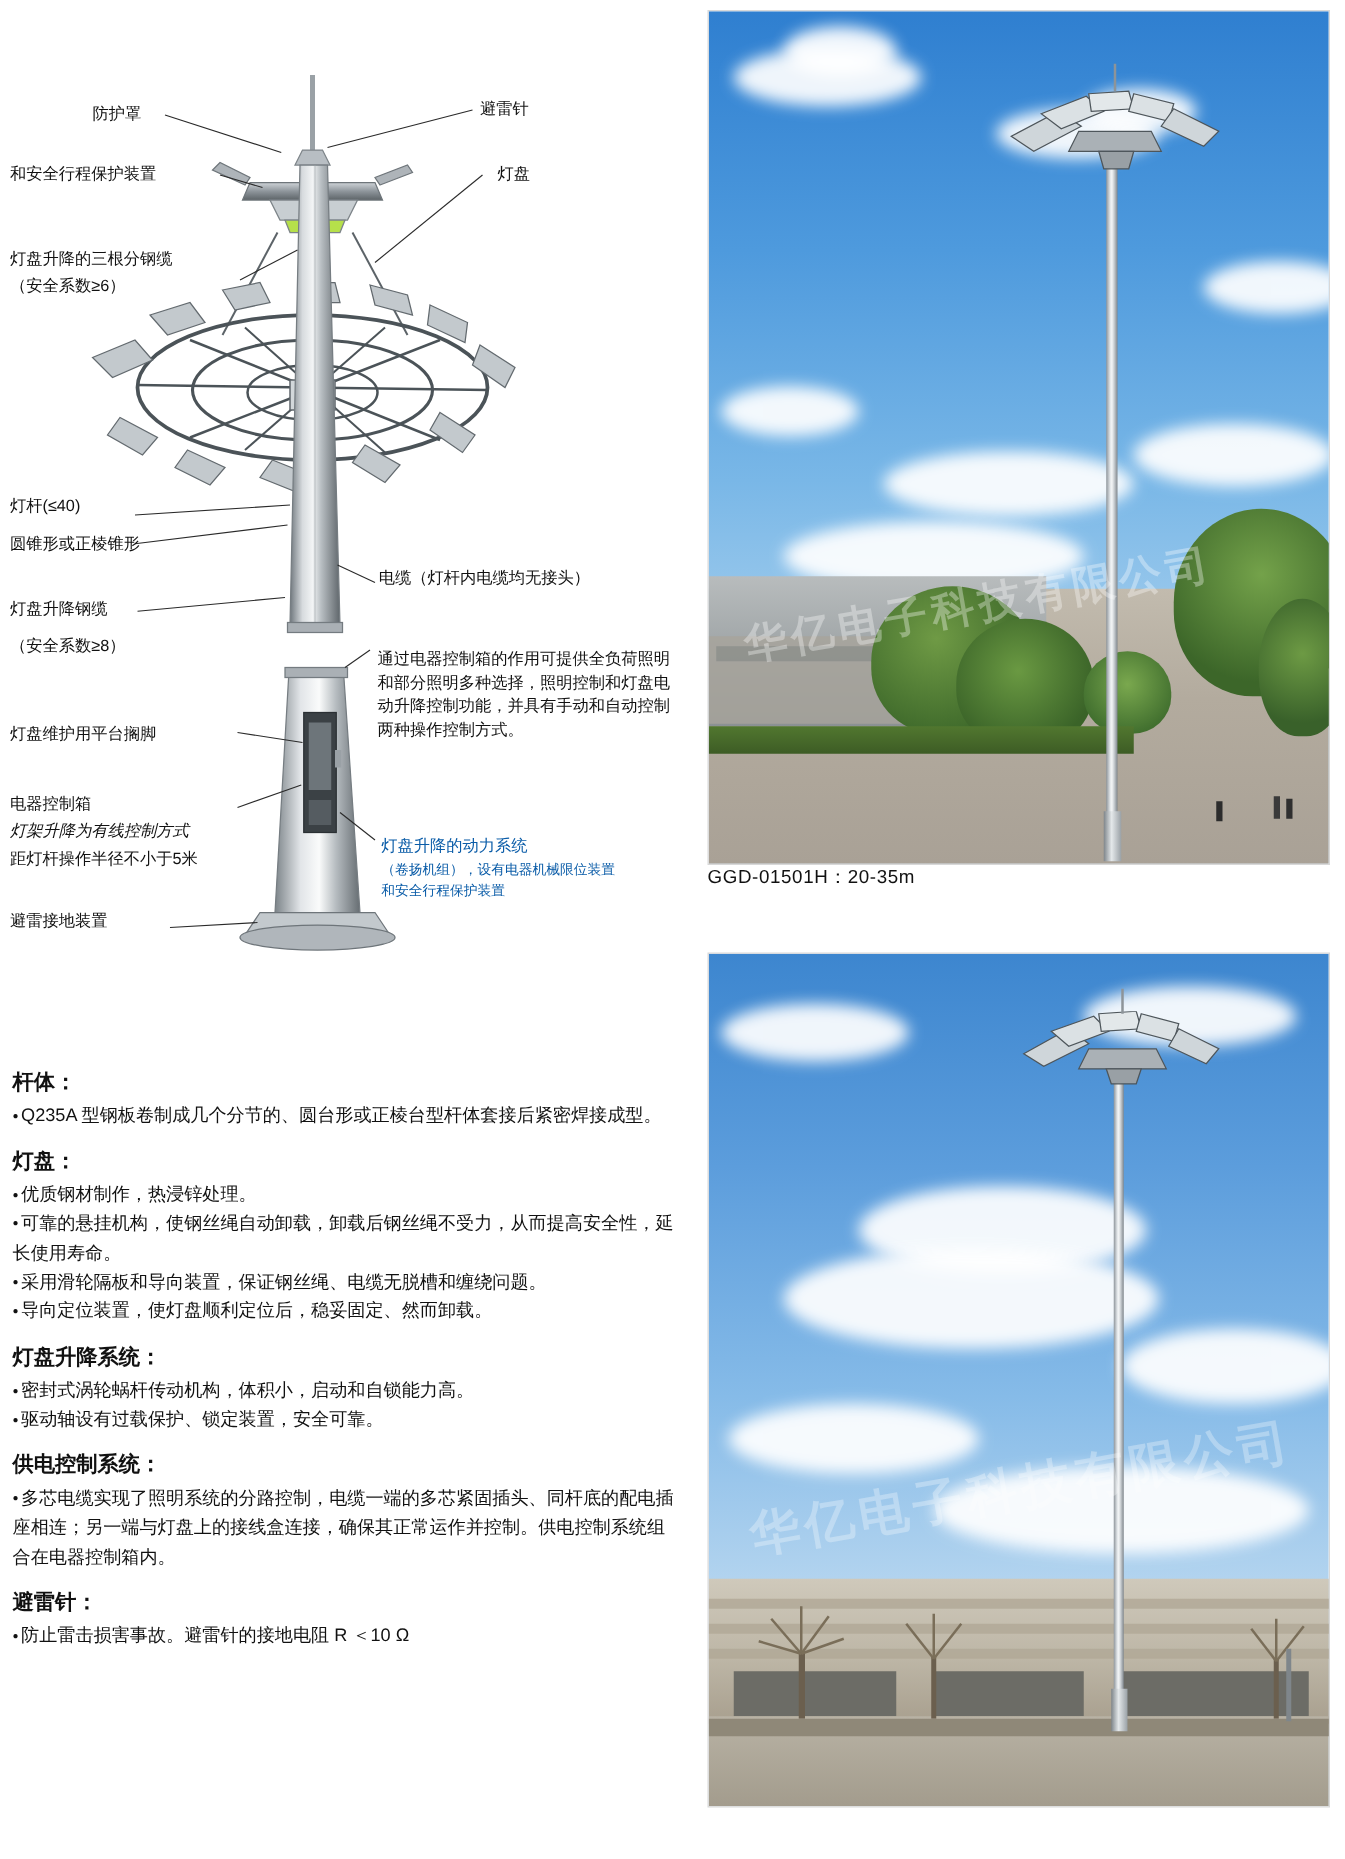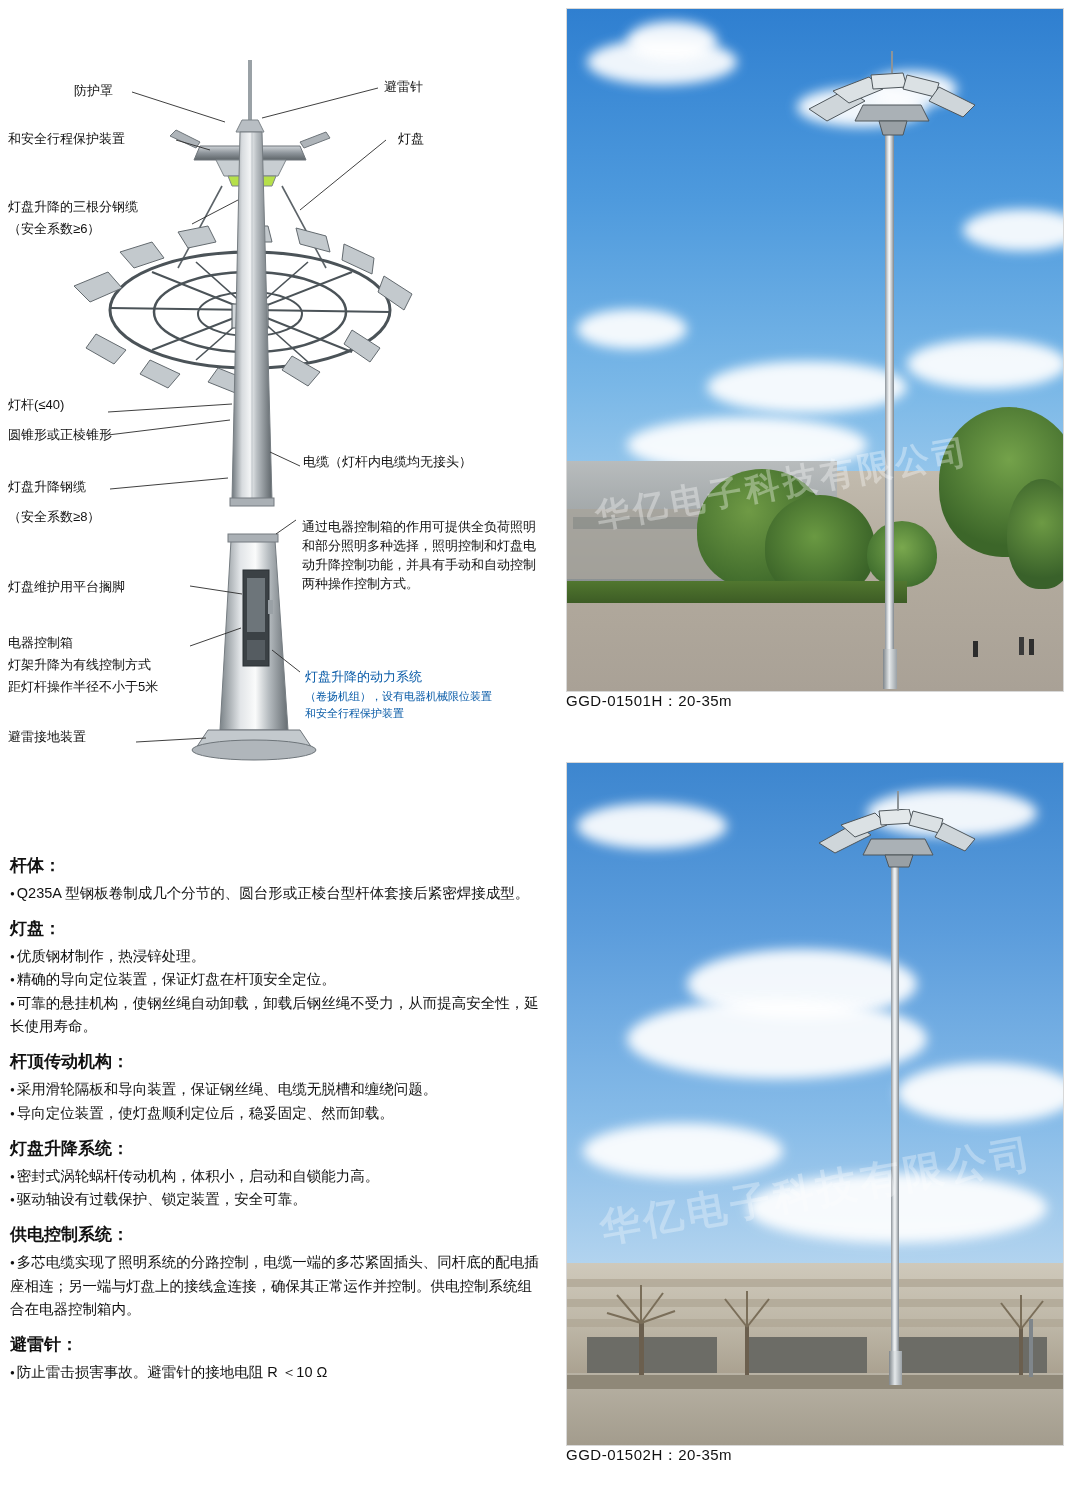--- a/index.html
+++ b/index.html
@@ -274,40 +274,38 @@
       <div class="callout" style="left:8px; top:426px;">圆锥形或正棱锥形</div>
       <div class="callout" style="left:303px; top:453px;">电缆（灯杆内电缆均无接头）</div>
       <div class="callout" style="left:8px; top:478px;">灯盘升降钢缆</div>
       <div class="callout" style="left:8px; top:508px;">（安全系数≥8）</div>
 
       <div class="callout" style="left:8px; top:578px;">灯盘维护用平台搁脚</div>
 
       <div class="callout wrap" style="left:302px; top:518px; width:240px;">通过电器控制箱的作用可提供全负荷照明和部分照明多种选择，照明控制和灯盘电动升降控制功能，并具有手动和自动控制两种操作控制方式。</div>
 
       <div class="callout" style="left:8px; top:634px;">电器控制箱</div>
-      <div class="callout" style="left:8px; top:656px;">灯架升降为有线控制方式</div>
+      <div class="callout" style="left:8px; top:656px;font-style:italic;">灯架升降为有线控制方式</div>
       <div class="callout" style="left:8px; top:678px;">距灯杆操作半径不小于5米</div>
 
       <div class="callout blue" style="left:305px; top:668px;">灯盘升降的动力系统</div>
       <div class="callout blue small" style="left:305px; top:689px;">（卷扬机组），设有电器机械限位装置</div>
       <div class="callout blue small" style="left:305px; top:706px;">和安全行程保护装置</div>
 
       <div class="callout" style="left:8px; top:728px;">避雷接地装置</div>
     </div>
 
     <div class="specs">
       <h3>杆体：</h3>
       <p class="bullet">Q235A 型钢板卷制成几个分节的、圆台形或正棱台型杆体套接后紧密焊接成型。</p>
 
       <h3>灯盘：</h3>
       <p class="bullet">优质钢材制作，热浸锌处理。</p>
-      <p class="bullet">精确的导向定位装置，保证灯盘在杆顶安全定位。</p>
       <p class="bullet">可靠的悬挂机构，使钢丝绳自动卸载，卸载后钢丝绳不受力，从而提高安全性，延长使用寿命。</p>
 
-      <h3>杆顶传动机构：</h3>
       <p class="bullet">采用滑轮隔板和导向装置，保证钢丝绳、电缆无脱槽和缠绕问题。</p>
       <p class="bullet">导向定位装置，使灯盘顺利定位后，稳妥固定、然而卸载。</p>
 
       <h3>灯盘升降系统：</h3>
       <p class="bullet">密封式涡轮蜗杆传动机构，体积小，启动和自锁能力高。</p>
       <p class="bullet">驱动轴设有过载保护、锁定装置，安全可靠。</p>
 
       <h3>供电控制系统：</h3>
       <p class="bullet">多芯电缆实现了照明系统的分路控制，电缆一端的多芯紧固插头、同杆底的配电插座相连；另一端与灯盘上的接线盒连接，确保其正常运作并控制。供电控制系统组合在电器控制箱内。</p>
 
@@ -448,18 +446,15 @@
               <polygon points="70,46 98,46 94,58 74,58" fill="#99a0a5"></polygon>
             </g>
           </svg>
         </div>
         <div style="position:absolute; left:330px; top:28px; width:2px; height:20px; background:#8d9499;"></div>
 
         <div style="position:absolute; left:462px; top:556px; width:4px; height:58px; background:#7f868b;"></div>
 
         <div class="watermark w2" style="left:30px; top:400px;">华亿电子科技有限公司</div>
       </div>
-      <div class="caption-bar">
-        <span class="caption">GGD-01502</span><span class="caption h">H：20-35m</span>
-      </div>
     </div>
   </div>
 </div>
 
 </body></html>

